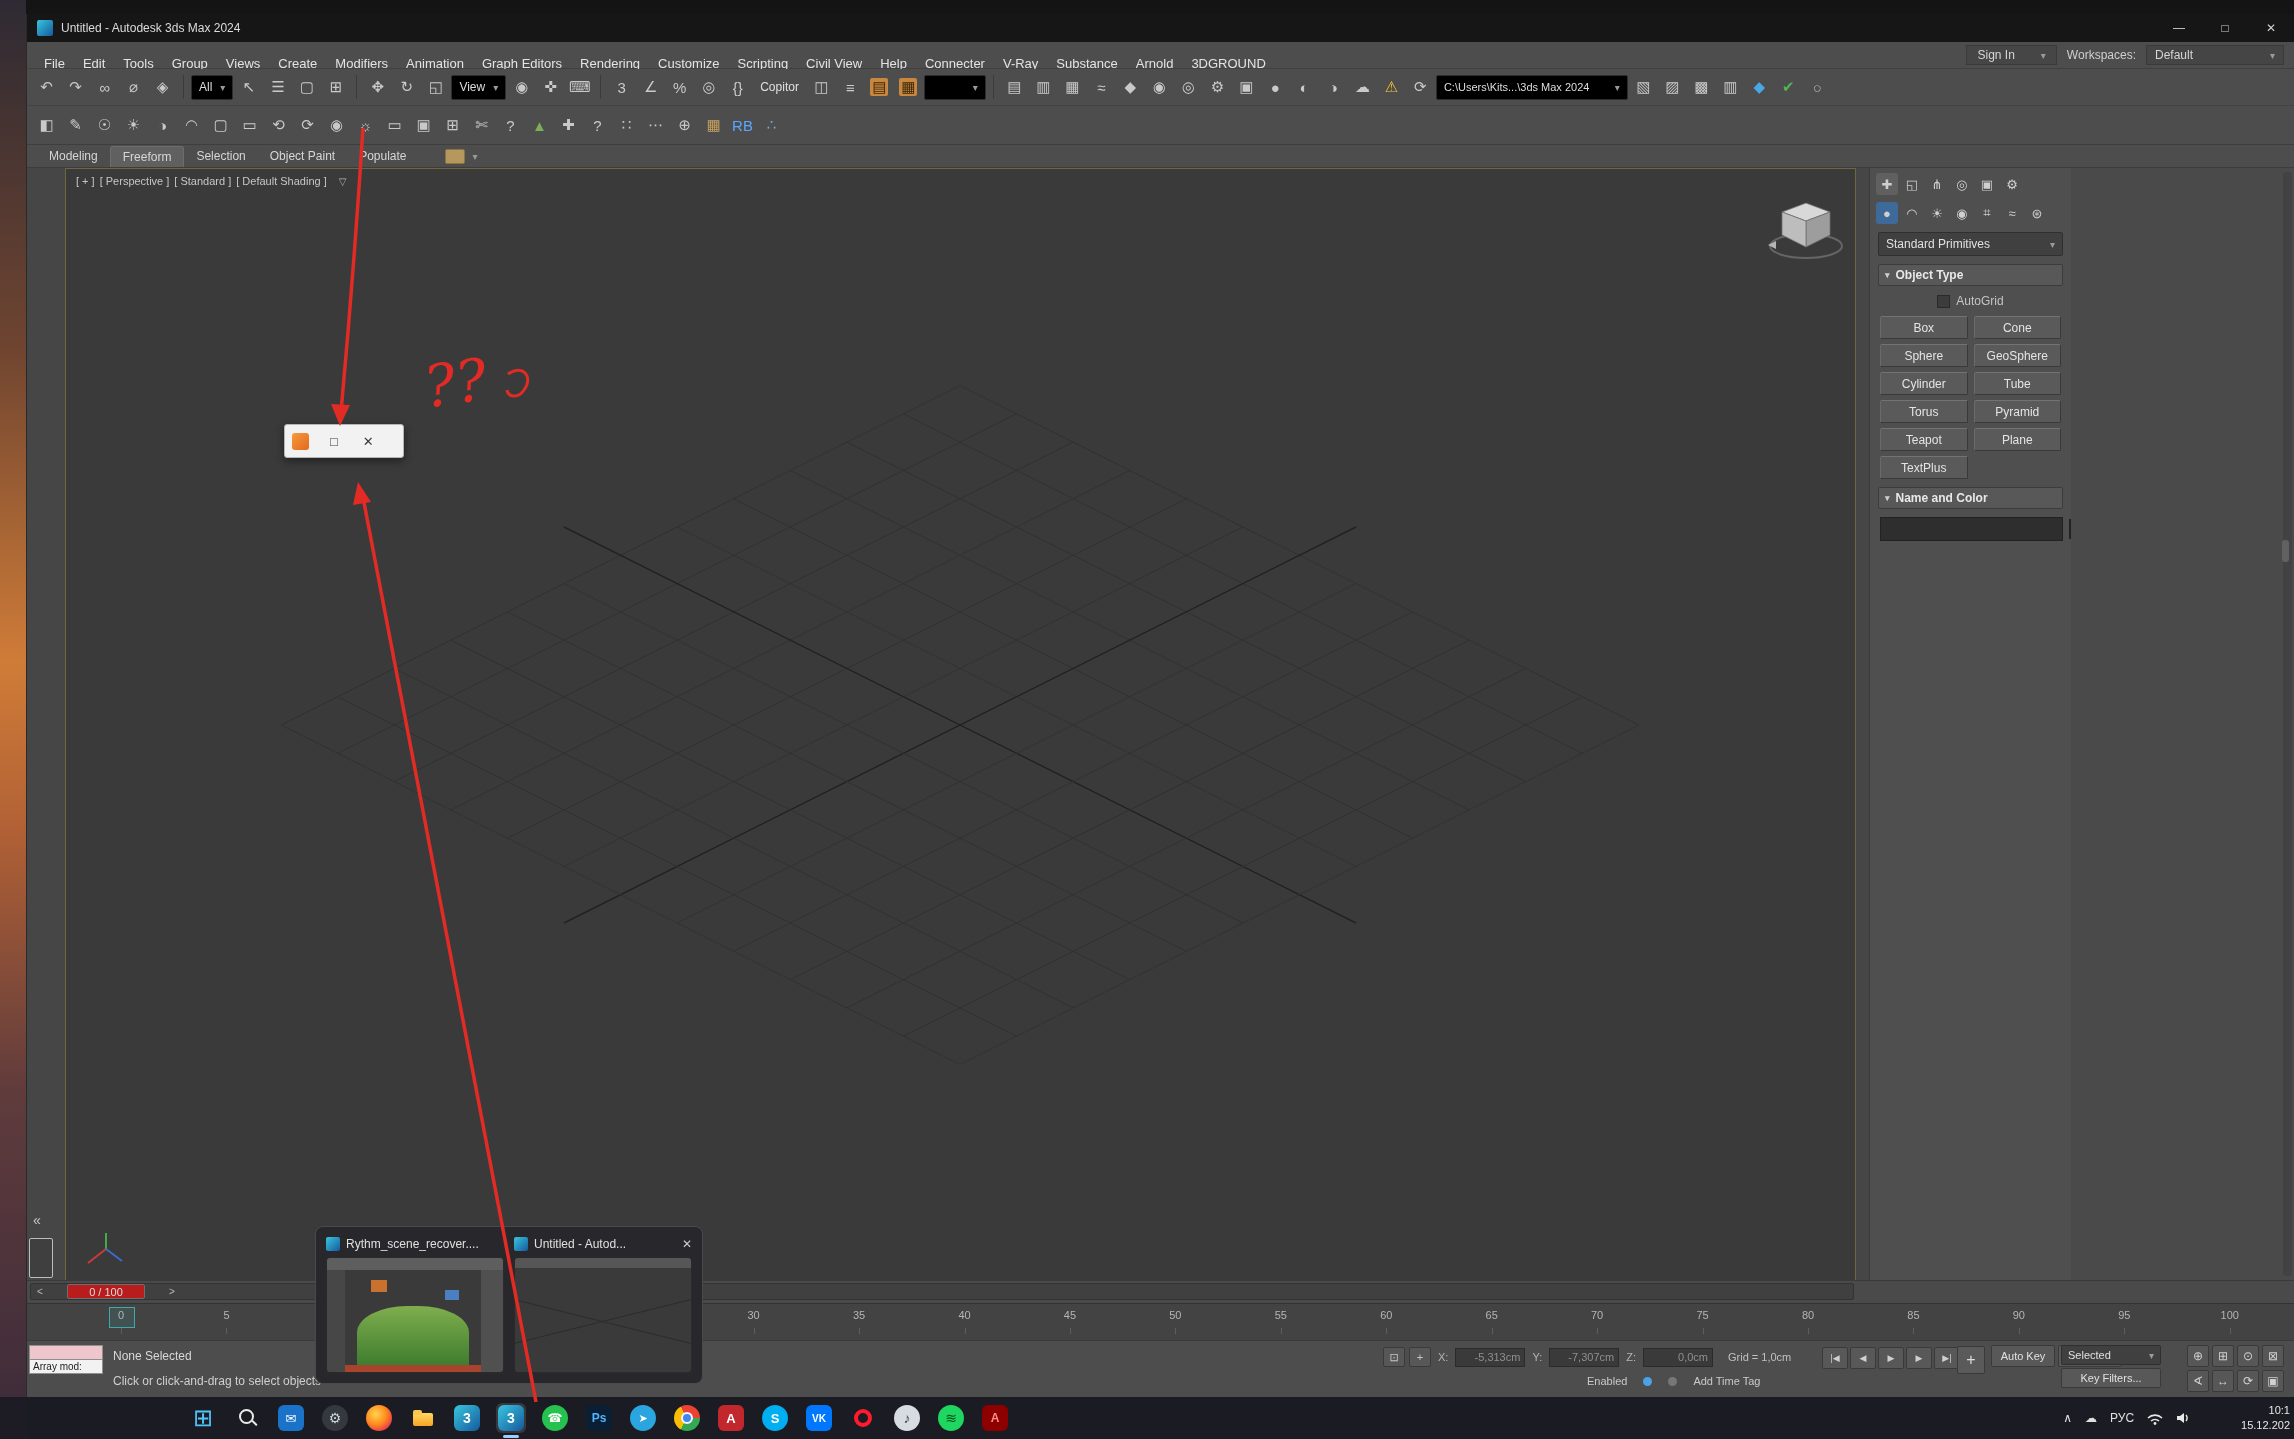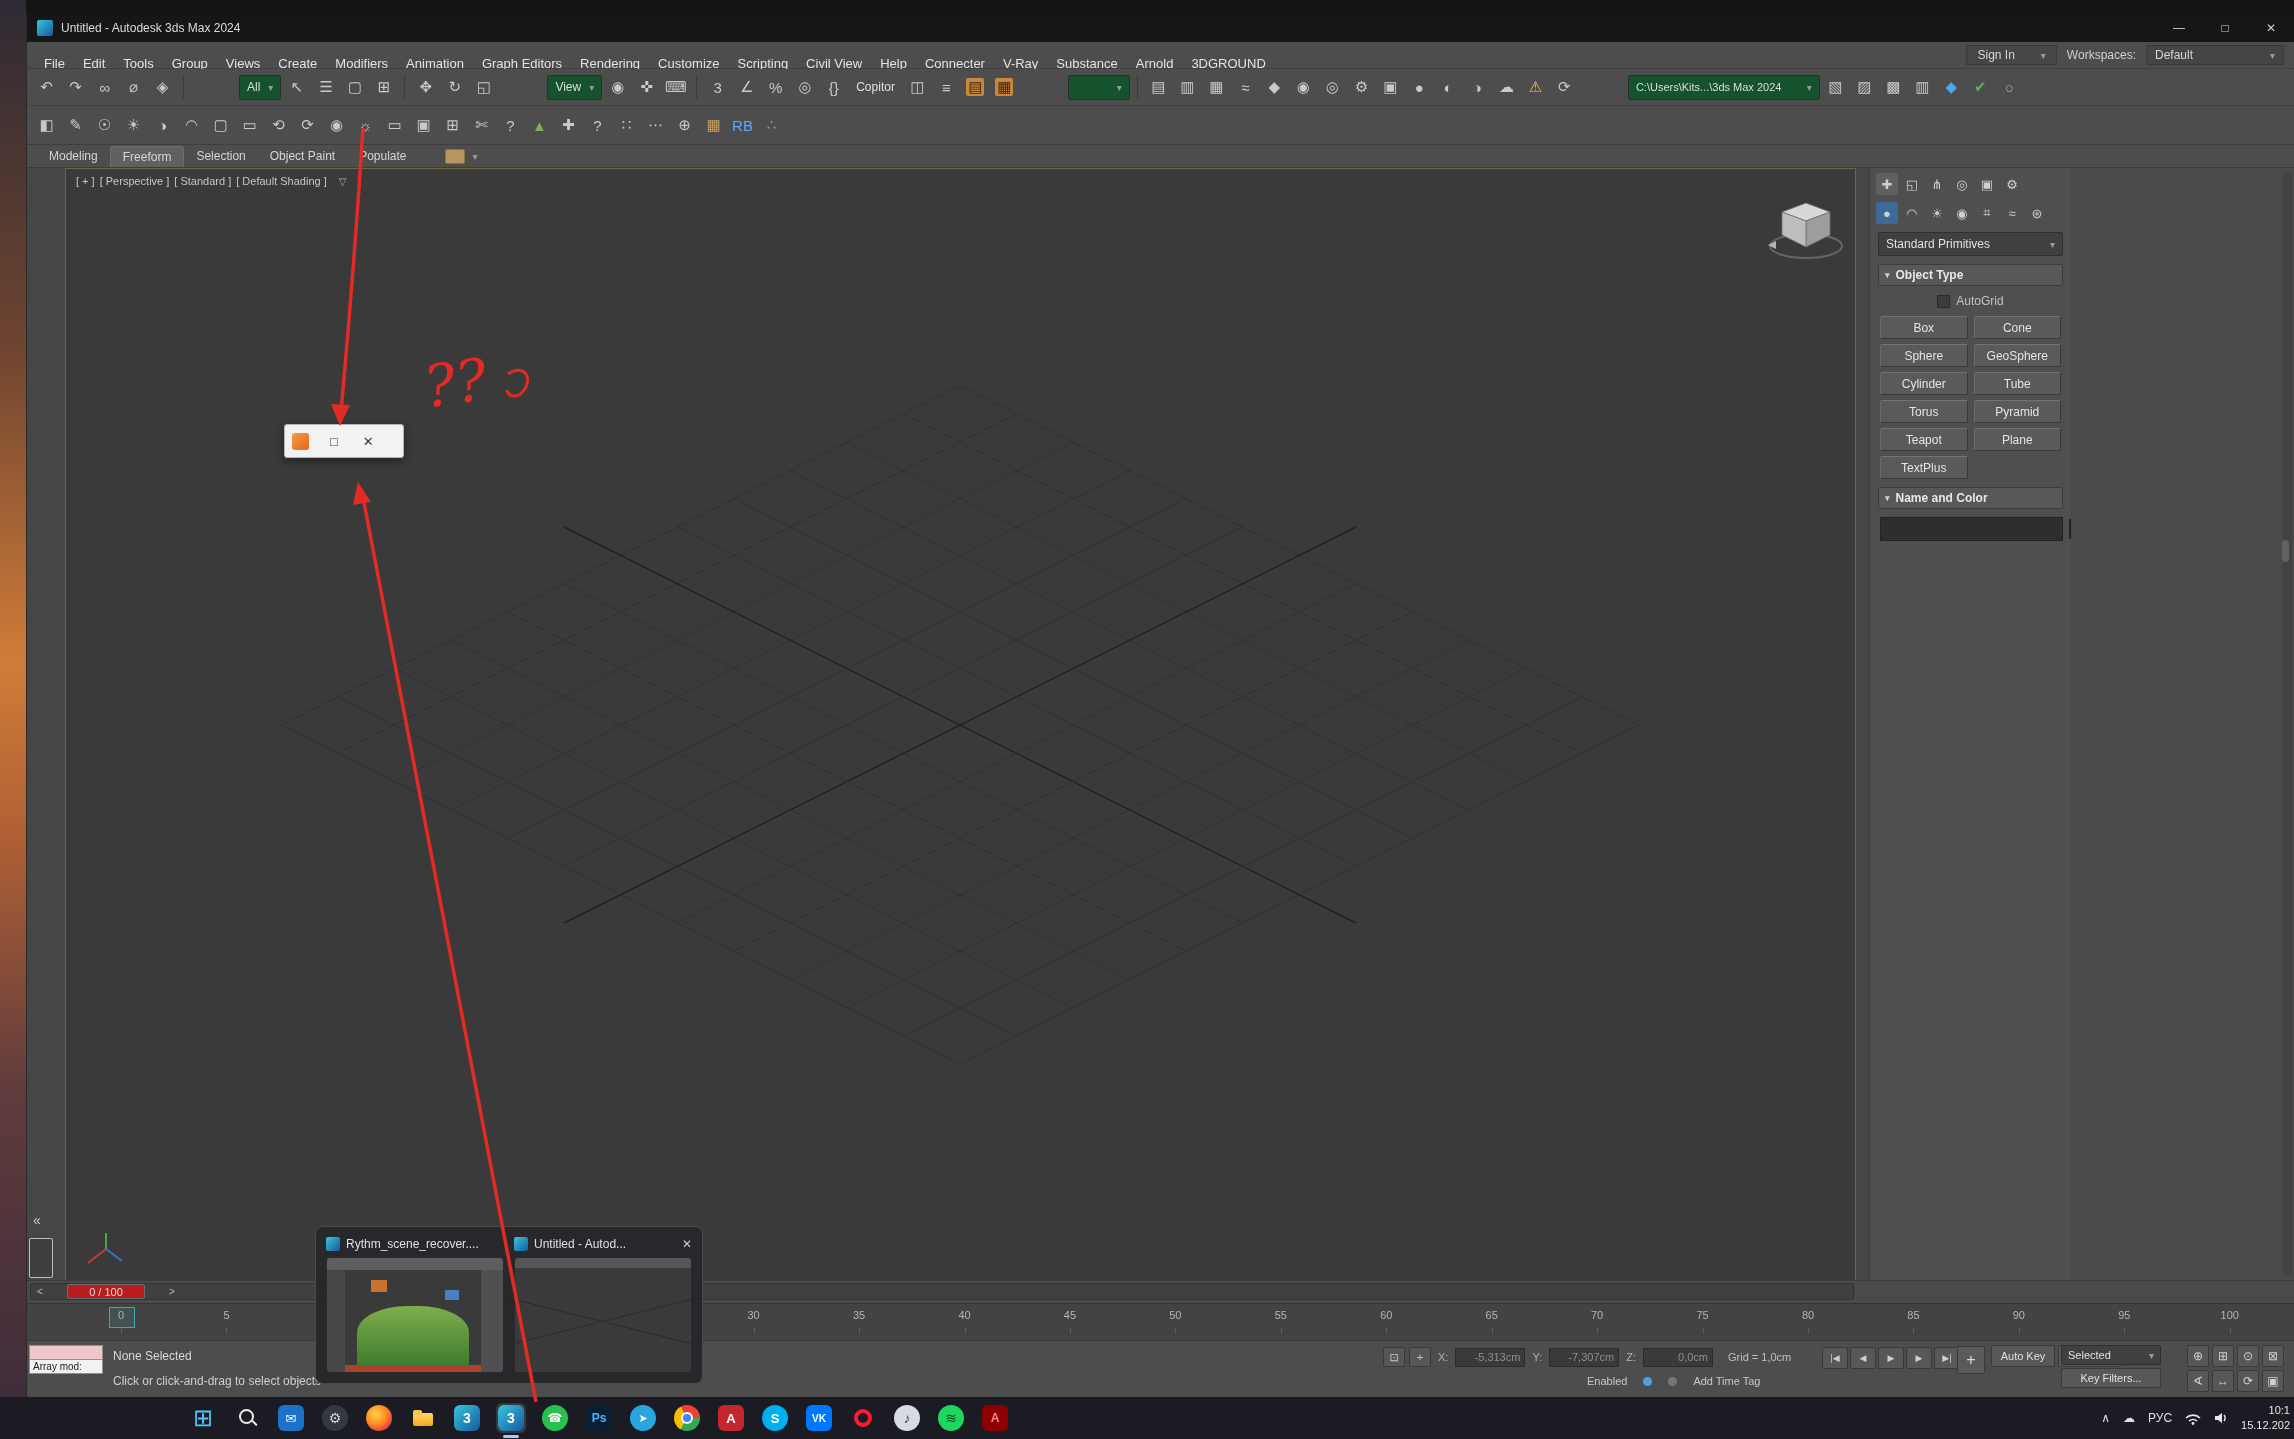--- a/index.html
+++ b/index.html
@@ -31,21 +31,21 @@
   .ws-select{width:120px;display:flex;justify-content:space-between;align-items:center;padding:2px 8px;border:1px solid #3a3a3a;background:#454545;font-size:12px;}
   
   .toolbar{display:flex;align-items:center;padding:0 6px;gap:2px;background:#4d4d4d;flex:none;}
   .tb1{height:36px;border-bottom:1px solid #424242;}
   .tb2{height:38px;border-bottom:1px solid #3e3e3e;}
   .tb-group{display:flex;align-items:center;gap:2px;}
   .tbi{width:27px;height:27px;display:flex;align-items:center;justify-content:center;border-radius:2px;}
   .tbi .g{min-width:18px;height:18px;display:flex;align-items:center;justify-content:center;
     font-size:15px;color:#c9c9c9;border-radius:2px;}
   .tb-sep{width:1px;height:24px;background:#3b3b3b;margin:0 5px;}
-  .tb-select{height:23px;background:#14532d;border:1px solid #2d2d2d;border-radius:2px;display:flex;align-items:center;gap:8px;padding:0 7px;font-size:12px;color:#ddd;margin-left:48px;}
+  .tb-select{height:23px;background:#000000;border:1px solid #2d2d2d;border-radius:2px;display:flex;align-items:center;gap:8px;padding:0 7px;font-size:12px;color:#ddd;}
   .tb-select.blank{width:46px;justify-content:flex-end;}
   .tb-select.path{width:176px;font-size:11px;}
   .tb-select.path span:first-child{overflow:hidden;text-overflow:ellipsis;white-space:nowrap;flex:1;}
   .tb-text-btn{font-size:12px;color:#e0e0e0;padding:0 7px;}
   
   .ribbon{height:22px;background:#4d4d4d;border-bottom:1px solid #3c3c3c;display:flex;align-items:flex-end;padding-left:10px;flex:none;}
   .ribbon-tab{padding:3px 12px;font-size:12px;color:#d6d6d6;}
   .ribbon-tab.active{background:#606060;border:1px solid #6d6d6d;border-bottom:none;border-radius:3px 3px 0 0;}
   .ribbon-extra{display:flex;align-items:center;gap:8px;margin-left:26px;margin-bottom:3px;}
   .ribbon-cfg{width:18px;height:13px;background:#b6985f;border:1px solid #8a7440;border-radius:2px;}
@@ -148,21 +148,21 @@
   .tb-app.active::after{content:"";position:absolute;bottom:-5px;left:50%;transform:translateX(-50%);width:16px;height:3px;border-radius:2px;background:#9ccfff;}
   .app-glyph{width:26px;height:26px;display:flex;align-items:center;justify-content:center;font-size:14px;color:#fff;border-radius:6px;position:relative;box-sizing:border-box;}
   [data-name="taskbar-search"] .app-glyph::before{content:"";position:absolute;left:5px;top:4px;width:11px;height:11px;border:2px solid #eaeaea;border-radius:50%;}
   [data-name="taskbar-search"] .app-glyph::after{content:"";position:absolute;left:17px;top:17px;width:7px;height:2px;background:#eaeaea;transform:rotate(45deg);border-radius:1px;}
   [data-name="taskbar-explorer"] .app-glyph::before{content:"";position:absolute;left:3px;top:8px;width:20px;height:13px;background:linear-gradient(180deg,#ffd763,#f5a623);border-radius:2px;}
   [data-name="taskbar-explorer"] .app-glyph::after{content:"";position:absolute;left:3px;top:5px;width:9px;height:5px;background:#f7c84a;border-radius:2px 2px 0 0;}
   [data-name="taskbar-chrome"] .app-glyph{background:conic-gradient(from -30deg,#ea4335 0 120deg,#34a853 0 240deg,#fbbc05 0 360deg);border-radius:50%;}
   [data-name="taskbar-chrome"] .app-glyph::after{content:"";position:absolute;inset:7px;background:#4285f4;border:2px solid #f5f5f5;border-radius:50%;box-sizing:border-box;}
   .tray{position:absolute;right:4px;top:0;bottom:0;display:flex;align-items:center;gap:13px;}
   .tray-item{color:#e0e0e0;font-size:12px;}
-  .clock{text-align:right;font-size:11px;color:#e8e8e8;line-height:1.35;}
+  .clock{text-align:right;font-size:11px;color:#e8e8e8;line-height:1.35;margin-left:38px;}
   
   .annot{position:absolute;left:0;top:0;z-index:60;pointer-events:none;}
   .annot text{fill:#e22b24;font-size:58px;font-family:"DejaVu Serif",serif;font-style:italic;}
 </style>
 </head>
 <body>
 
 <div class="wallpaper" data-name="desktop-wallpaper"></div>
 
 <div class="max-window" data-name="3dsmax-window">

